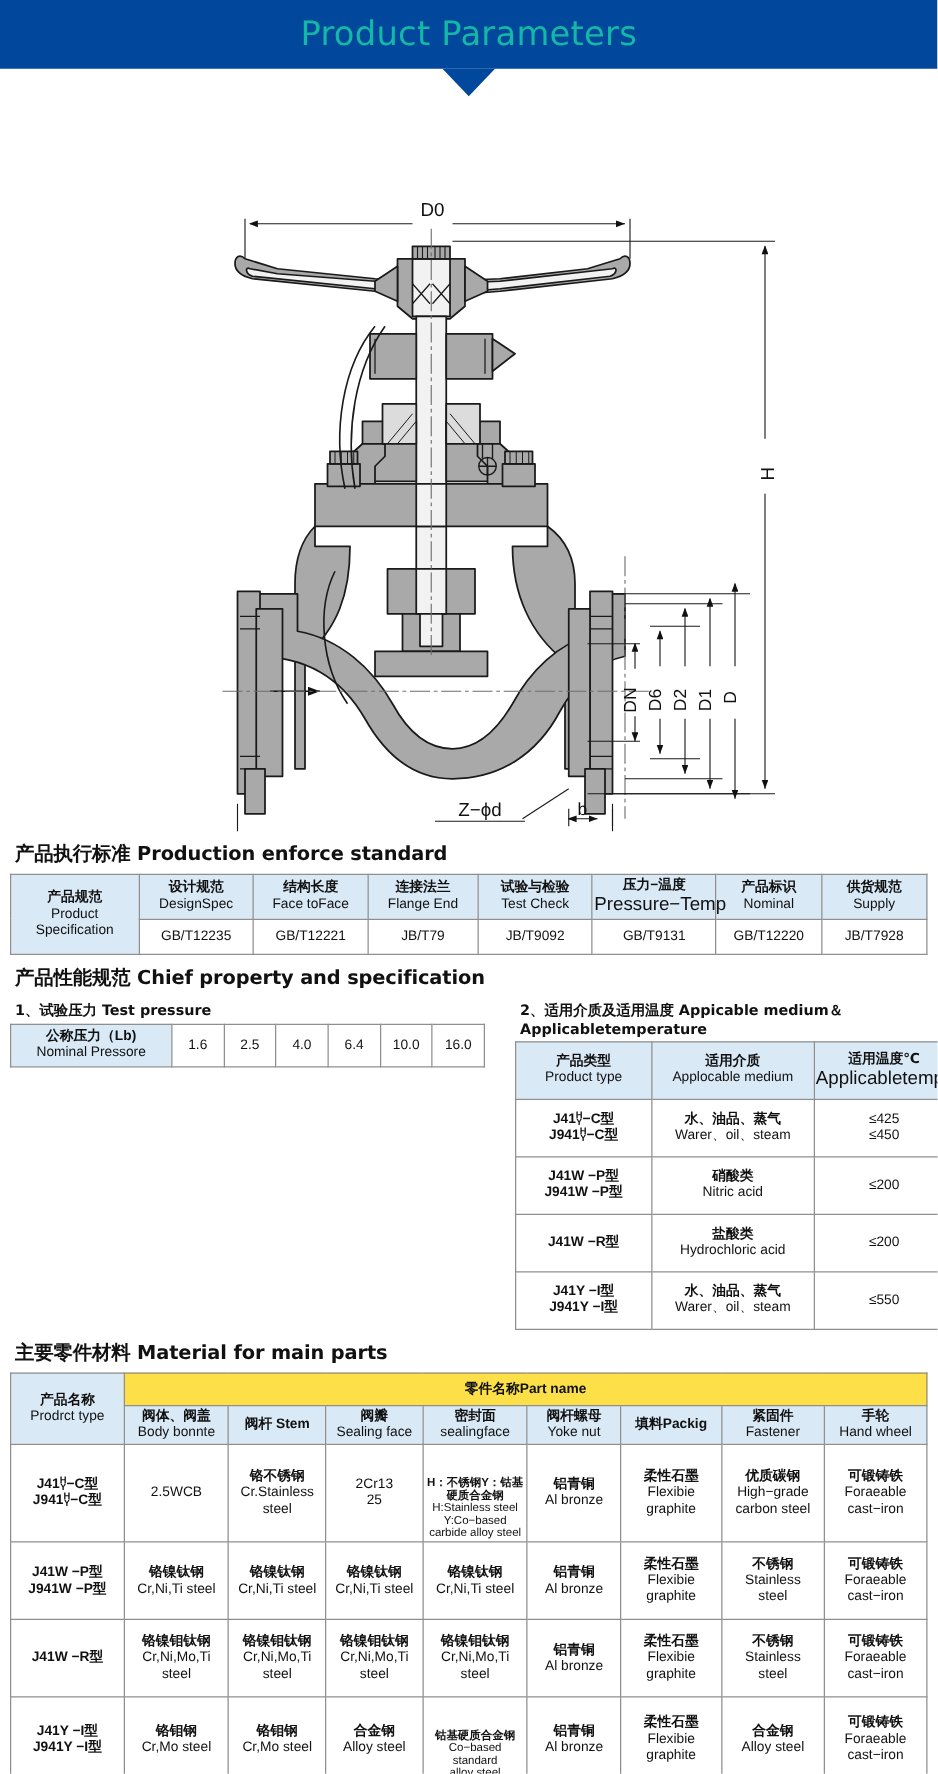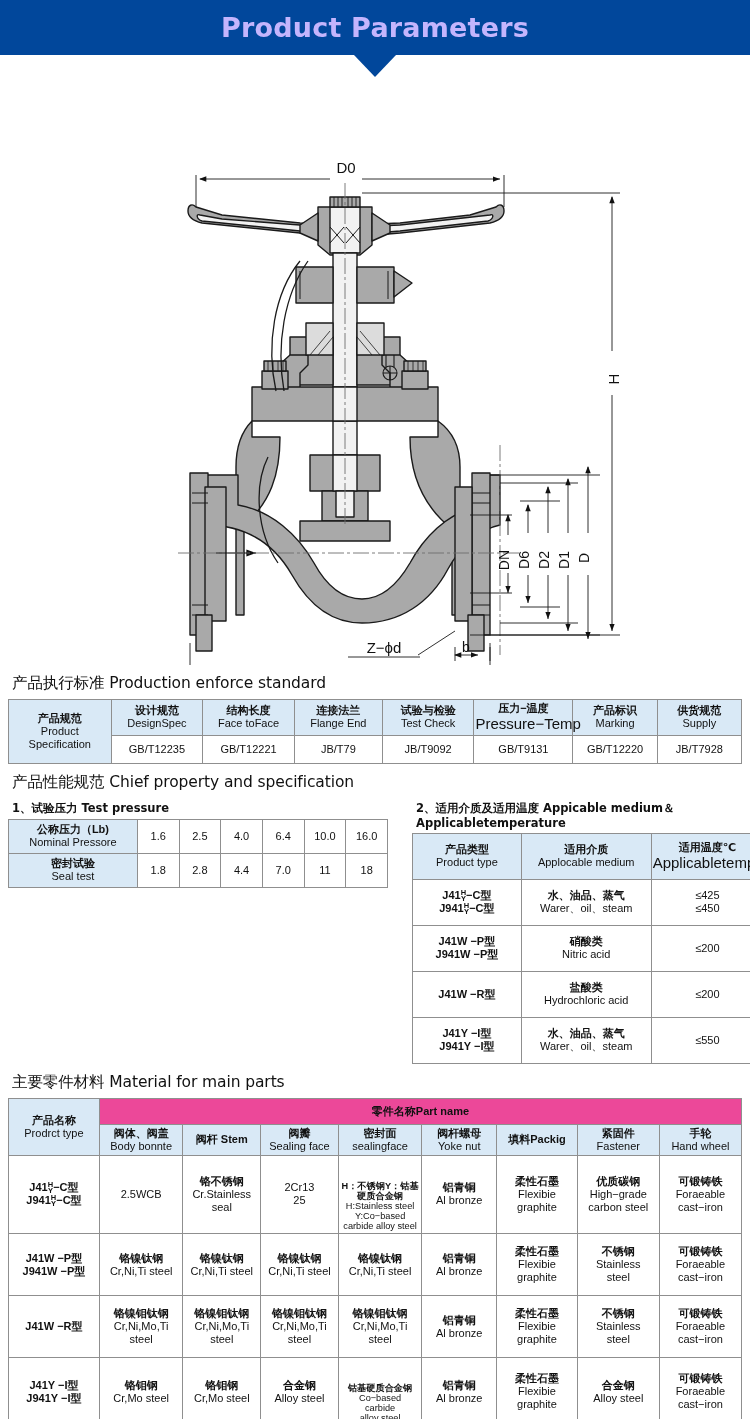--- a/index.html
+++ b/index.html
@@ -12,23 +12,23 @@
   }
 
   
   .banner {
     position: relative;
     height: 55px;
     background: #01479b;
     display: flex; align-items: center; justify-content: center;
   }
   .banner-title {
-    color: #c4b5fd;
+    color: #14b8a6;
     font-size: 27px;
-    font-weight: bold;
+    font-weight: normal;
     letter-spacing: .2px;
     font-family: "DejaVu Sans", sans-serif;
   }
   .banner-arrow {
     position: absolute;
     left: 50%; top: 55px; transform: translateX(-50%);
     width: 0; height: 0;
     border-left: 21px solid transparent;
     border-right: 21px solid transparent;
     border-top: 22px solid #01479b;
@@ -38,21 +38,21 @@
   .drawing-wrap {
     height: 610px;
     position: relative;
   }
   .drawing-wrap svg { display: block; }
 
   
   .section { padding: 0 8px; }
   .sec-title {
     font-size: 15.5px;
-    font-weight: normal;
+    font-weight: bold;
     font-family: "DejaVu Sans", sans-serif;
     margin: 8px 0 5px 4px;
     letter-spacing: -0.1px;
   }
   .sub-title {
     font-size: 11.5px;
     font-weight: bold;
     font-family: "DejaVu Sans", sans-serif;
     margin: 3px 0 3px 4px;
   }
@@ -103,21 +103,21 @@
     line-height: .78;
     font-size: 7.5px;
     position: relative;
     top: -0.5px;
   }
   .type-line { white-space: nowrap; font-weight: bold; display:block; }
 
   
   #mat-table td { height: 30px; }
   #mat-table tr.data-row td { height: 62px; }
-  #mat-table .partname-bar { height: 26px; background:#ec4899; font-weight:bold; }
+  #mat-table .partname-bar { height: 26px; background:#fde047; font-weight:bold; }
 </style>
 </head>
 <body>
 
 <div class="banner">
   <div class="banner-title">Product Parameters</div>
   <div class="banner-arrow"></div>
 </div>
 
 <div class="drawing-wrap">
@@ -380,21 +380,21 @@
       <td class="hd">
         <span class="cn">试验与检验</span>
         <span class="en">Test Check</span>
       </td>
       <td class="hd">
         <span class="cn">压力−温度</span>
         <span class="en sm">Pressure−Temp</span>
       </td>
       <td class="hd">
         <span class="cn">产品标识</span>
-        <span class="en">Marking</span>
+        <span class="en">Nominal</span>
       </td>
       <td class="hd">
         <span class="cn">供货规范</span>
         <span class="en">Supply</span>
       </td>
     </tr>
     <tr>
       <td>GB/T12235</td>
       <td>GB/T12221</td>
       <td>JB/T79</td>
@@ -428,32 +428,20 @@
               <td class="rowhead">
             <span class="cn">公称压力（Lb)</span>
             <span class="en">Nominal Pressore</span>
               </td>
               <td>1.6</td>
               <td>2.5</td>
               <td>4.0</td>
               <td>6.4</td>
               <td>10.0</td>
               <td>16.0</td>
-            </tr>
-            <tr>
-              <td class="rowhead">
-            <span class="cn">密封试验</span>
-            <span class="en">Seal test</span>
-              </td>
-              <td>1.8</td>
-              <td>2.8</td>
-              <td>4.4</td>
-              <td>7.0</td>
-              <td>11</td>
-              <td>18</td>
             </tr>
           </tbody>
         </table>
     </div>
 
     <div class="col-right">
       <div class="sub-title">2、适用介质及适用温度 Appicable medium＆Applicabletemperature</div>
       <table class="framed" id="med-table">
           <colgroup>
             <col style="width:31%">
@@ -602,21 +590,21 @@
             <span class="type-line">J941<span class="hy">
                 <span>H</span>
                 <span>Y</span>
               </span>−C型</span>
           </td>
           <td class="">
             <span class="en">2.5WCB</span>
           </td>
           <td class="">
             <span class="cn">铬不锈钢</span>
-            <span class="en">Cr.Stainless seal</span>
+            <span class="en">Cr.Stainless steel</span>
           </td>
           <td class="">
             <span class="en">2Cr13</span>
             <span class="en">25</span>
           </td>
           <td class="xs">
             <span class="cn xs">H：不锈钢Y：钴基硬质合金钢</span>
             <span class="en">H:Stainless steel</span>
             <span class="en">Y:Co−based</span>
             <span class="en">carbide alloy steel</span>
@@ -739,21 +727,21 @@
             <span class="cn">铬钼钢</span>
             <span class="en">Cr,Mo steel</span>
           </td>
           <td class="">
             <span class="cn">合金钢</span>
             <span class="en">Alloy steel</span>
           </td>
           <td class="xs">
             <span class="cn xs">钴基硬质合金钢</span>
             <span class="en">Co−based</span>
-            <span class="en">carbide</span>
+            <span class="en">standard</span>
             <span class="en">alloy steel</span>
           </td>
           <td class="">
             <span class="cn">铝青铜</span>
             <span class="en">Al bronze</span>
           </td>
           <td class="">
             <span class="cn">柔性石墨</span>
             <span class="en">Flexibie</span>
             <span class="en">graphite</span>

